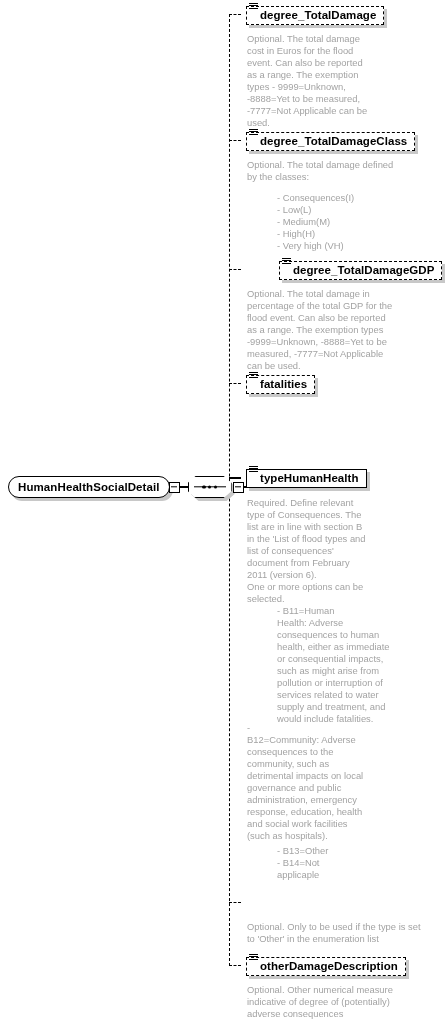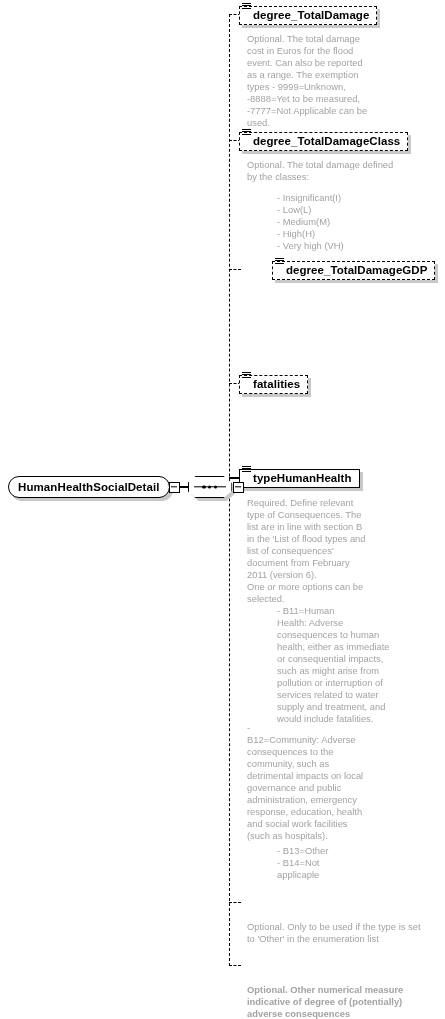--- a/index.html
+++ b/index.html
@@ -137,21 +137,21 @@
   }
   .branch-solid {
     position: absolute;
     height: 1.6px;
     background: #000;
   }
 
   
   .elem {
     position: absolute;
-    left: 239px;
+    left: 246px;
   }
   .elem-box {
     position: relative;
     display: inline-flex;
     align-items: center;
     height: 19px;
     box-sizing: border-box;
     background: #fff;
     padding: 0 7px 0 13px;
     box-shadow: 3px 3px 0 0 #c8c8c8;
@@ -262,36 +262,43 @@
       <span class="elem-glyph">
           <i></i>
           <i></i>
           <i></i>
         </span>
       <span class="elem-name">degree_TotalDamageClass</span>
     </div>
   </div>
   <div class="elem-desc" style="top:159px;">Optional. The total damage defined
 by the classes:</div>
-  <div class="elem-desc indented" style="top:192px;">- Insignificant(I)
+  <div class="elem-desc indented" style="top:192px;">- Consequences(I)
 - Low(L)
 - Medium(M)
 - High(H)
 - Very high (VH)</div>
 
   <div class="elem" style="top:260px;padding-left:33px;">
     <div class="elem-box optional">
       <span class="elem-glyph">
           <i></i>
           <i></i>
           <i></i>
         </span>
       <span class="elem-name">degree_TotalDamageGDP</span>
     </div>
   </div>
+  <div class="elem-desc" style="top:288px;">Optional. The total damage in
+percentage of the total GDP for the
+flood event. Can also be reported
+as a range. The exemption types
+-9999=Unknown, -8888=Yet to be
+measured, -7777=Not Applicable
+can be used.</div>
 
   <div class="elem" style="top:374px;">
     <div class="elem-box optional">
       <span class="elem-glyph">
           <i></i>
           <i></i>
           <i></i>
         </span>
       <span class="elem-name">fatalities</span>
     </div>
@@ -336,17 +343,27 @@
 response, education, health
 and social work facilities
 (such as hospitals).</div>
   <div class="elem-desc indented" style="top:845px;">- B13=Other
 - B14=Not
 applicaple</div>
 
   <div class="elem-desc" style="top:921px;">Optional. Only to be used if the type is set
 to 'Other' in the enumeration list</div>
 
-  <div class="elem-desc" style="top:984px;font-weight:bold;">Optional. Other numerical measure
+  <div class="elem" style="top:956px;">
+    <div class="elem-box optional">
+      <span class="elem-glyph">
+          <i></i>
+          <i></i>
+          <i></i>
+        </span>
+      <span class="elem-name">otherDamageDescription</span>
+    </div>
+  </div>
+  <div class="elem-desc" style="top:984px;">Optional. Other numerical measure
 indicative of degree of (potentially)
 adverse consequences</div>
 
 </div>
 
 </body></html>

